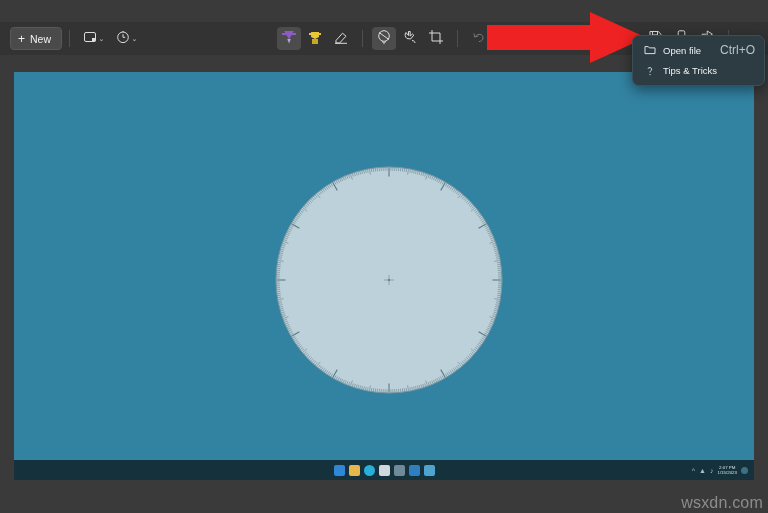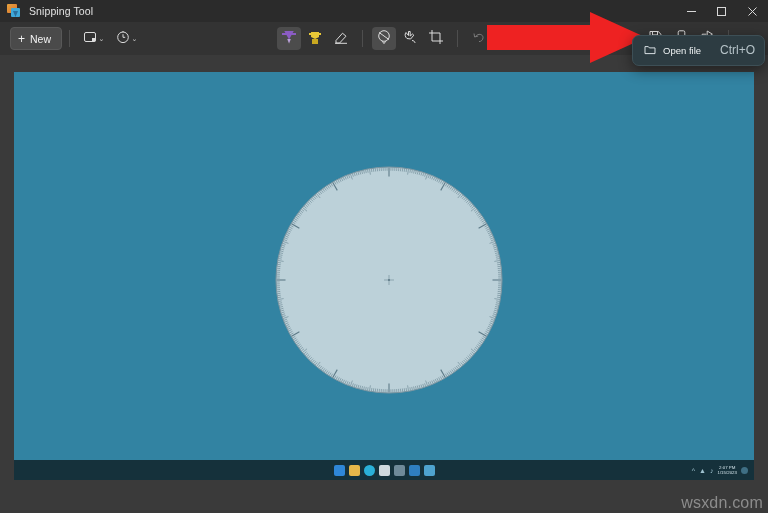--- a/index.html
+++ b/index.html
@@ -169,46 +169,20 @@
     position: absolute; right: 5px; bottom: 1px;
     font-size: 16px; color: #8c8c8c;
     letter-spacing: .2px;
   }
 </style>
 </head>
 <body>
 
 <div class="app">
 
-  <div class="titlebar">
-    <div class="tb-icon">
-      <span class="sq1"></span>
-        <span class="sq2"></span>
-        <span class="sq3"></span>
-    </div>
-    <span class="tb-title">Snipping Tool</span>
-    <div class="wincontrols">
-      <div class="wc">
-        <svg width="11" height="11" viewBox="0 0 11 11">
-            <line x1="1" y1="5.5" x2="10" y2="5.5" stroke="currentColor" stroke-width="1"></line>
-          </svg>
-      </div>
-      <div class="wc">
-        <svg width="11" height="11" viewBox="0 0 11 11">
-            <rect x="1.5" y="1.5" width="8" height="8" fill="none" stroke="currentColor" stroke-width="1"></rect>
-          </svg>
-      </div>
-      <div class="wc">
-        <svg width="11" height="11" viewBox="0 0 11 11">
-            <line x1="1.5" y1="1.5" x2="9.5" y2="9.5" stroke="currentColor" stroke-width="1"></line>
-            <line x1="9.5" y1="1.5" x2="1.5" y2="9.5" stroke="currentColor" stroke-width="1"></line>
-          </svg>
-      </div>
-    </div>
-  </div>
 
   <div class="toolbar">
 
     <div class="new-btn">
       <span class="plus">+</span>
       <span>New</span>
     </div>
 
     <div class="tsep"></div>
 
@@ -776,16 +750,26 @@
         </svg>
       </span>
       <span class="mi-label">Open file</span>
       <span class="mi-accel">Ctrl+O</span>
     </div>
 
 
 
 
 
+    <div class="menu-item">
+      <span class="mi-icon">
+        <svg width="12" height="12" viewBox="0 0 12 12">
+          <path d="M4 3.8 C4 2.2 7.7 2.2 7.7 4.2 C7.7 5.7 6 5.7 6 7.4" fill="none" stroke="currentColor" stroke-width=".95"></path>
+          <circle cx="6" cy="9.6" r=".65" fill="currentColor"></circle>
+        </svg>
+      </span>
+      <span class="mi-label">Tips &amp; Tricks</span>
+      <span class="mi-accel"></span>
+    </div>
   </div>
 
   <div class="watermark">wsxdn.com</div>
 </div>
 
 </body></html>

